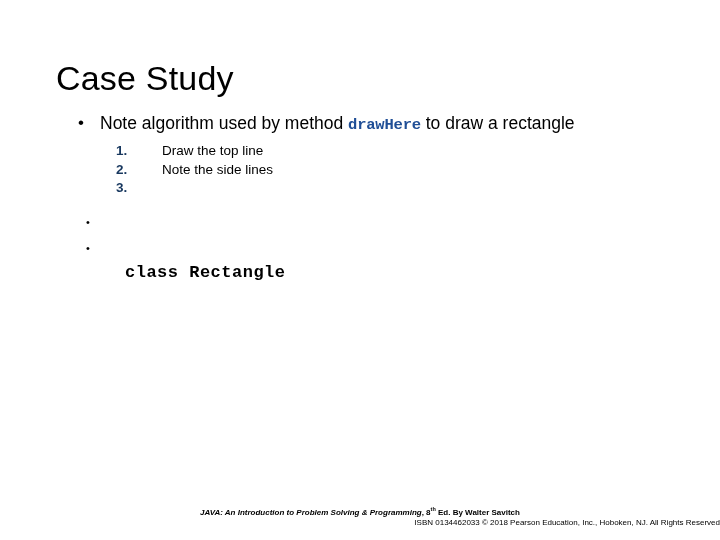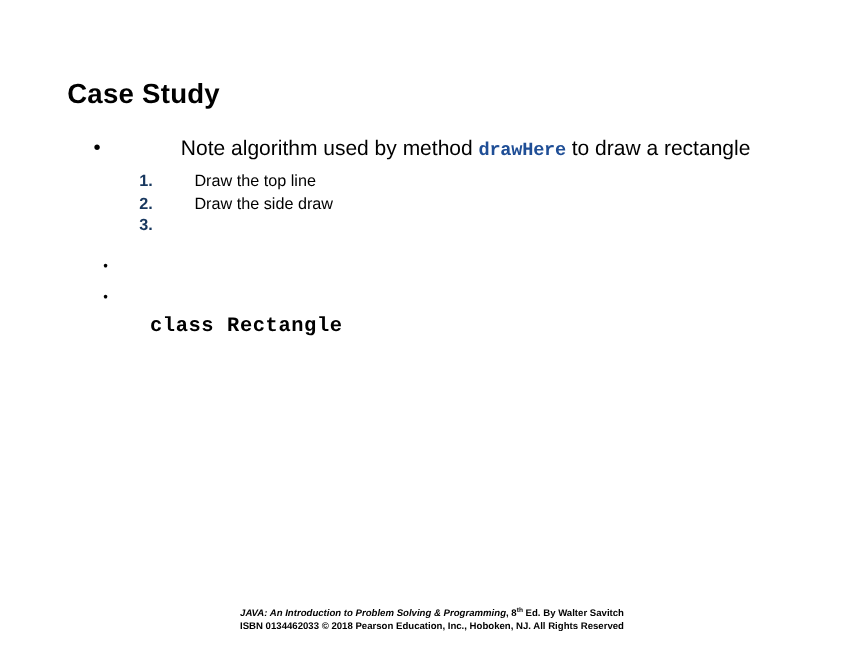--- a/index.html
+++ b/index.html
@@ -22,23 +22,23 @@
     width: 720px;
     height: 540px;
     background: #ffffff;
   }
 
   
   .slide-title {
     position: absolute;
     left: 56px;
     top: 62px;
-    font-size: 23px;
+    font-size: 34px;
     line-height: 32px;
-    font-weight: 700;
+    font-weight: 400;
     color: #000000;
     letter-spacing: 0.2px;
     white-space: nowrap;
   }
 
   
   .body-area {
     position: absolute;
     left: 56px;
     top: 112px;
@@ -57,21 +57,20 @@
     flex: 0 0 22px;
     text-align: left;
     padding-left: 22px;
     box-sizing: content-box;
     font-size: 17px;
     line-height: 22px;
   }
   .lvl1 .bullet-text {
     flex: 1 1 auto;
     white-space: nowrap;
-    text-align: center;
   }
 
   
   .numlist {
     margin-top: 6px;
   }
   .numrow {
     display: flex;
     align-items: baseline;
     font-size: 13.5px;
@@ -157,21 +156,22 @@
     font-style: normal;
   }
   .footer-line1 sup {
     font-size: 5.5px;
     vertical-align: super;
     font-style: normal;
   }
   .footer-line2 {
     font-size: 8px;
     line-height: 10px;
-    font-weight: bold;
+    font-weight: normal;
+    text-align: right;
   }
 </style>
 </head>
 <body>
 
 <div class="slide">
 
   <div class="slide-title">Case Study</div>
 
   <div class="body-area">
@@ -181,21 +181,21 @@
       <span class="bullet-text"><span>Note algorithm used by method </span><span class="code-inline">drawHere</span><span> to draw a rectangle</span></span>
     </div>
 
     <div class="numlist">
       <div class="numrow">
         <span class="num">1.</span>
         <span class="numtext">Draw the top line</span>
       </div>
       <div class="numrow">
         <span class="num">2.</span>
-        <span class="numtext">Draw the side draw</span>
+        <span class="numtext">Note the side lines</span>
       </div>
       <div class="numrow">
         <span class="num">3.</span>
       </div>
     </div>
 
     <div class="lvl2group">
 
       <div class="lvl2">
         <span class="bullet-mark">•</span>

